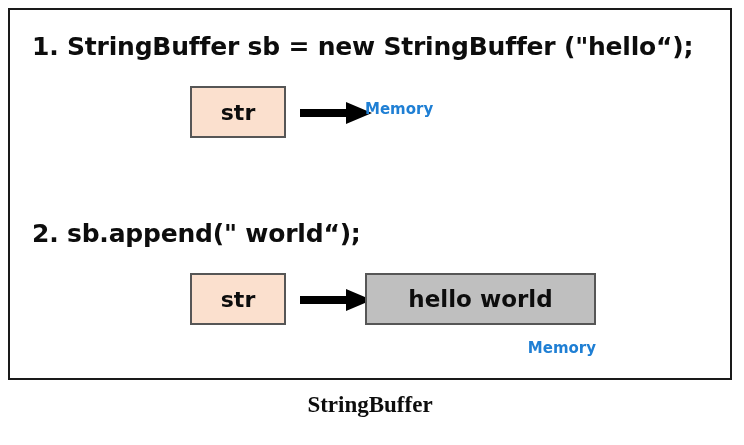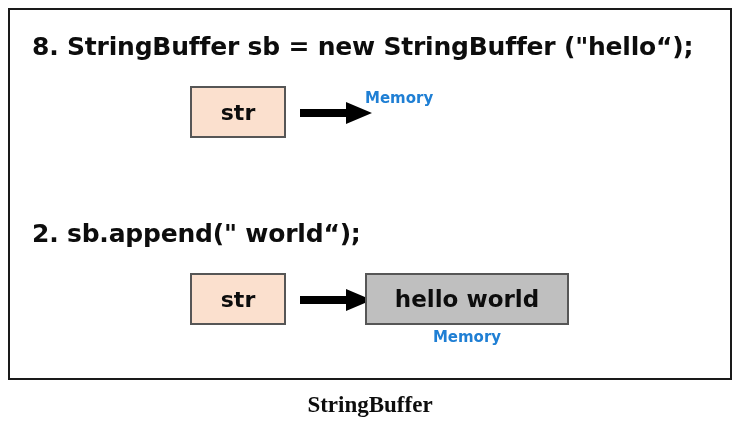--- a/index.html
+++ b/index.html
@@ -102,25 +102,25 @@
     display: flex;
     align-items: center;
     justify-content: center;
     font-family: "DejaVu Sans", sans-serif;
     font-weight: bold;
     font-size: 23px;
     color: #0d0d0d;
     white-space: nowrap;
   }
   .mem-box.narrow { width: 180px; }
-  .mem-box.wide   { width: 204px; }
+  .mem-box.wide   { width: 231px; }
 
   .mem-label {
-    margin-top: 3px;
-    text-align: center;
+    margin-top: 14px;
+    text-align: right;
     font-family: "DejaVu Sans", sans-serif;
     font-weight: bold;
     font-size: 15px;
     color: #1f7fd4;
   }
 
   
   .caption {
     position: absolute;
     left: 8px;
@@ -133,21 +133,21 @@
     color: #0d0d0d;
   }
 </style>
 </head>
 <body>
 
 <div class="page">
 
   <div class="frame">
 
-    <div class="code-line code-line-1">8. StringBuffer sb = new StringBuffer ("hello“);</div>
+    <div class="code-line code-line-1">1. StringBuffer sb = new StringBuffer ("hello“);</div>
 
     <div class="row row-1">
       <div class="var-box">str</div>
 
       <div class="arrow">
         <svg width="72" height="22" viewBox="0 0 72 22">
           <path d="M0 7 L46 7 L46 0 L72 11 L46 22 L46 15 L0 15 Z" fill="#000000"></path>
         </svg>
       </div>
 

